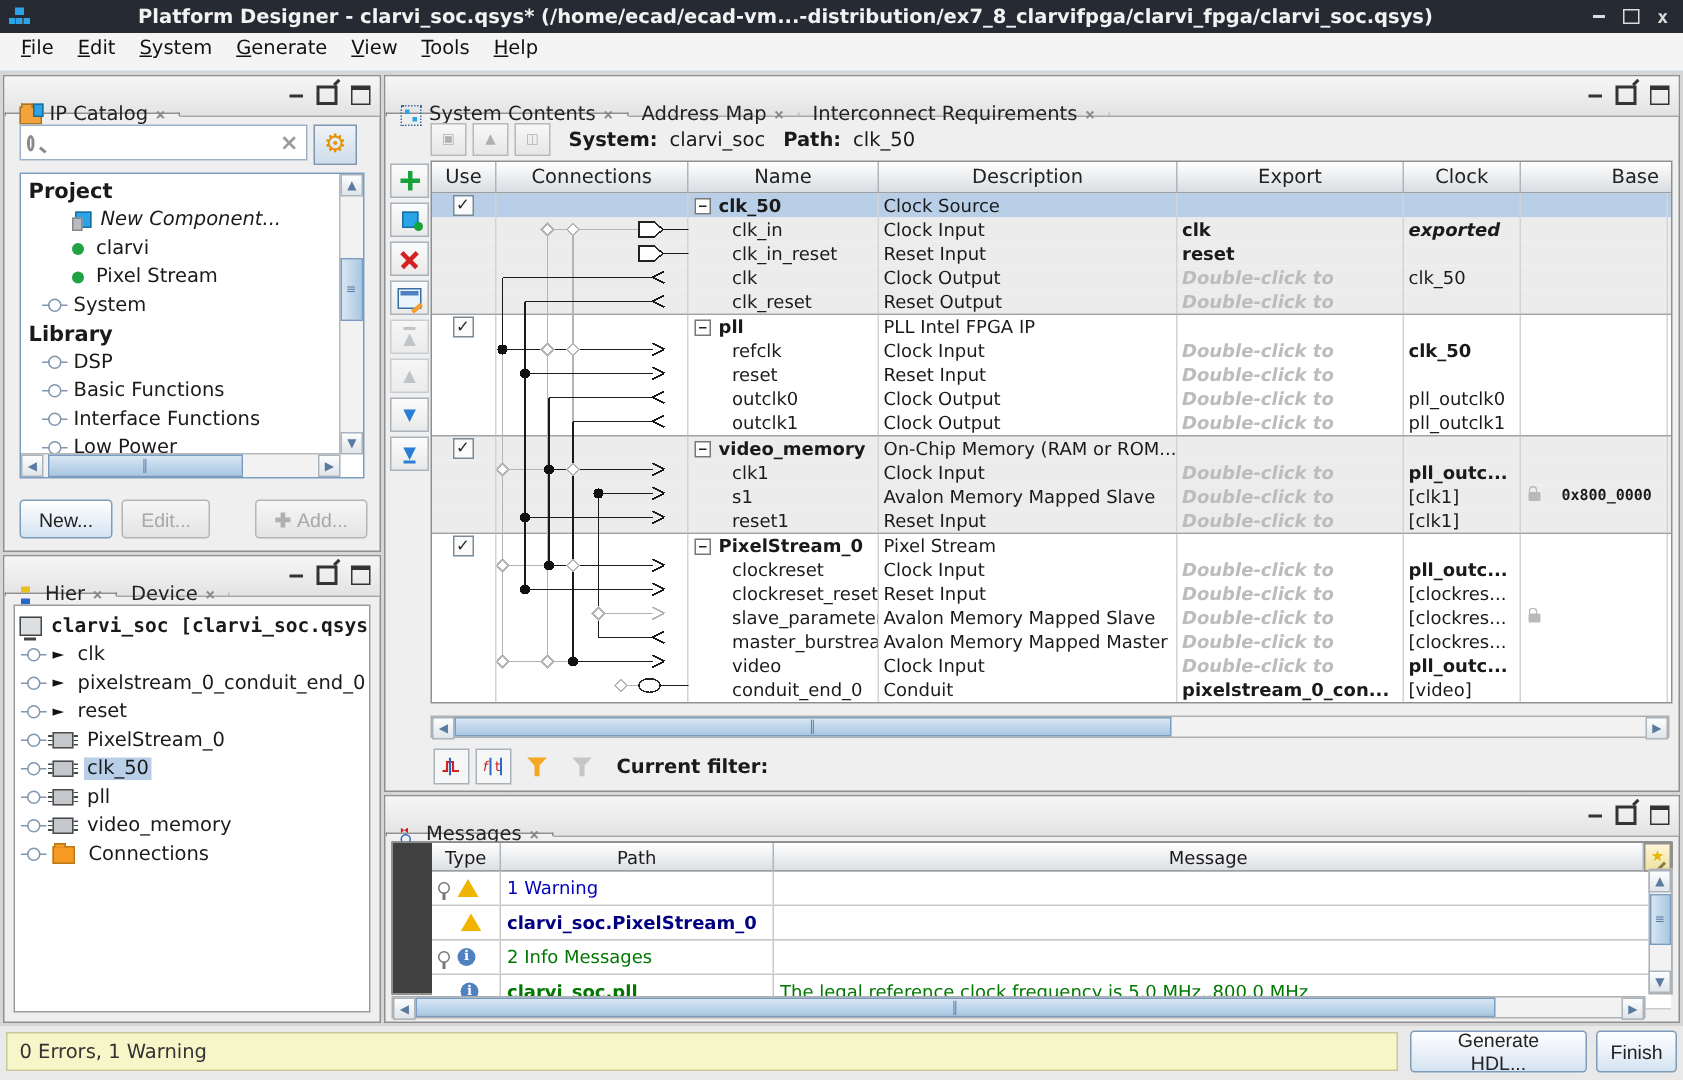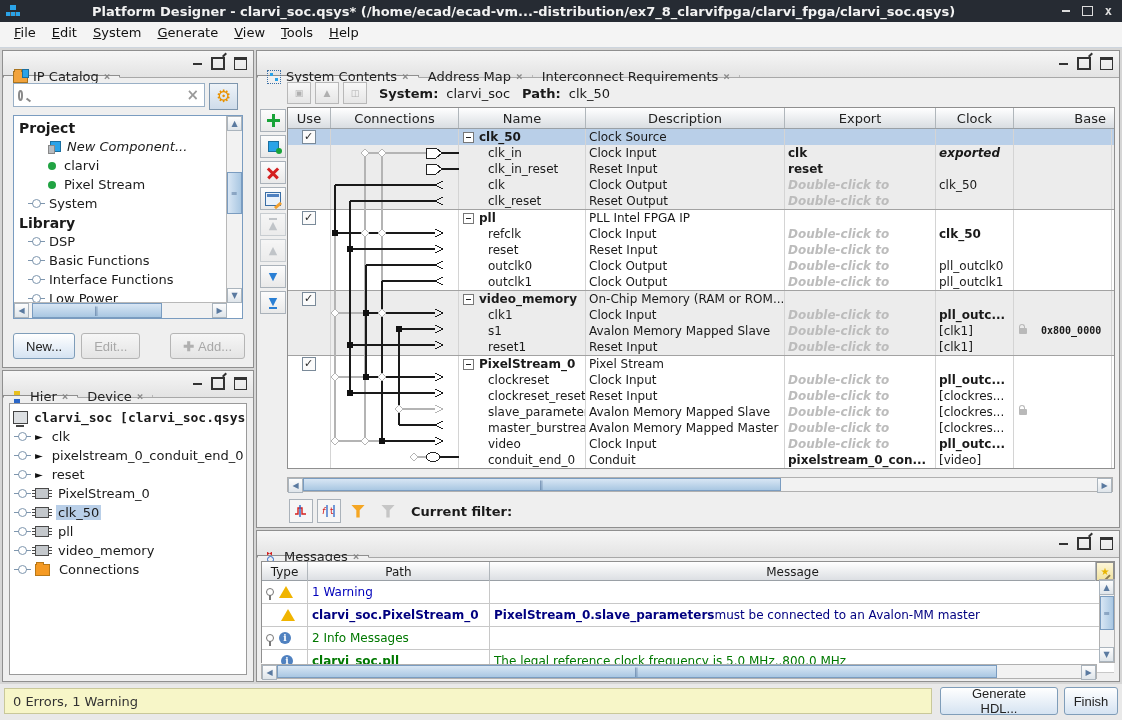--- a/index.html
+++ b/index.html
@@ -154,21 +154,21 @@
   .wave-btn{width:22px;height:22px;border:1px solid #aab2ba;background:#f6f6f6;display:flex;align-items:center;justify-content:center;}
   .funnel{width:14px;height:13px;background:#f5a623;clip-path:polygon(0 0,100% 0,62% 45%,62% 100%,38% 100%,38% 45%);}
   .funnel.disabled{background:#c6c6c6;}
   .funnel-btn{width:24px;height:22px;display:flex;align-items:center;justify-content:center;border:1px solid transparent;}
   #filter-row .flabel{font-weight:bold;font-size:13px;margin-left:6px;}
   
   #msg-panel{left:256px;top:530px;width:864px;height:152px;}
   .tab-ic-msg{width:12px;height:12px;position:relative;font-size:0;}
   .tab-ic-msg::before{content:"";position:absolute;left:0;top:1px;width:5px;height:4px;background:#d42020;clip-path:polygon(0 0,100% 100%,100% 0,0 100%);}
   .tab-ic-msg::after{content:"";position:absolute;left:0;bottom:0;width:5px;height:5px;border:1.5px solid #2a66c8;border-radius:50%;}
-  #msg-table{position:absolute;left:4px;top:30px;right:4px;bottom:18px;background:#404040;border:1px solid #8f8f8f;}
+  #msg-table{position:absolute;left:4px;top:30px;right:4px;bottom:18px;background:#404040;border:1px solid #8f8f8f;padding-left:26px;}
   #msg-thead{display:grid;grid-template-columns:46px 182px 1fr 18px;height:18px;background:linear-gradient(#ffffff,#dcdfe3);border-bottom:1px solid #9aa0a6;}
   #msg-thead .hcell{border-right:1px solid #b0b6bb;display:flex;align-items:center;justify-content:center;font-size:12px;}
   .m-row{display:grid;grid-template-columns:46px 182px 1fr 16px;height:22px;border-bottom:1px solid #c8c8c8;background:#fff;}
   .m-cell{display:flex;align-items:center;padding:0 4px;border-right:1px solid #c8c8c8;overflow:hidden;white-space:nowrap;font-size:12px;}
   .m-cell.type{gap:3px;}
   .m-cell:nth-child(3){border-right:none;}
   .m-cell:last-child{border:none;}
   .warn-tri{width:14px;height:12px;background:#f0b400;clip-path:polygon(50% 0,100% 100%,0 100%);position:relative;flex:none;}
   .info-ic{width:12px;height:12px;border-radius:50%;background:#4f81c0;color:#fff;text-align:center;font:bold 9px/12px "DejaVu Serif",serif;flex:none;}
   .info-ic::after{content:"i";}
@@ -927,24 +927,20 @@
           <div class="m-cell"></div>
         </div>
         <div class="m-row">
           <div class="m-cell type">
             <span class="m-indent"></span>
             <span class="warn-tri"></span>
           </div>
           <div class="m-cell">
             <span style="color: rgb(0, 0, 128); font-weight: bold;">clarvi_soc.PixelStream_0</span>
           </div>
-          <div class="m-cell">
-            <span style="font-weight: bold; color: rgb(0, 0, 128);">PixelStream_0.slave_parameters</span>
-            <span style="color: rgb(0, 0, 128);"> must be connected to an Avalon-MM master</span>
-          </div>
           <div class="m-cell"></div>
         </div>
         <div class="m-row">
           <div class="m-cell type">
             <span class="key-ic"></span>
             <span class="info-ic"></span>
           </div>
           <div class="m-cell">
             <span style="color: rgb(0, 120, 0);">2 Info Messages</span>
           </div>

